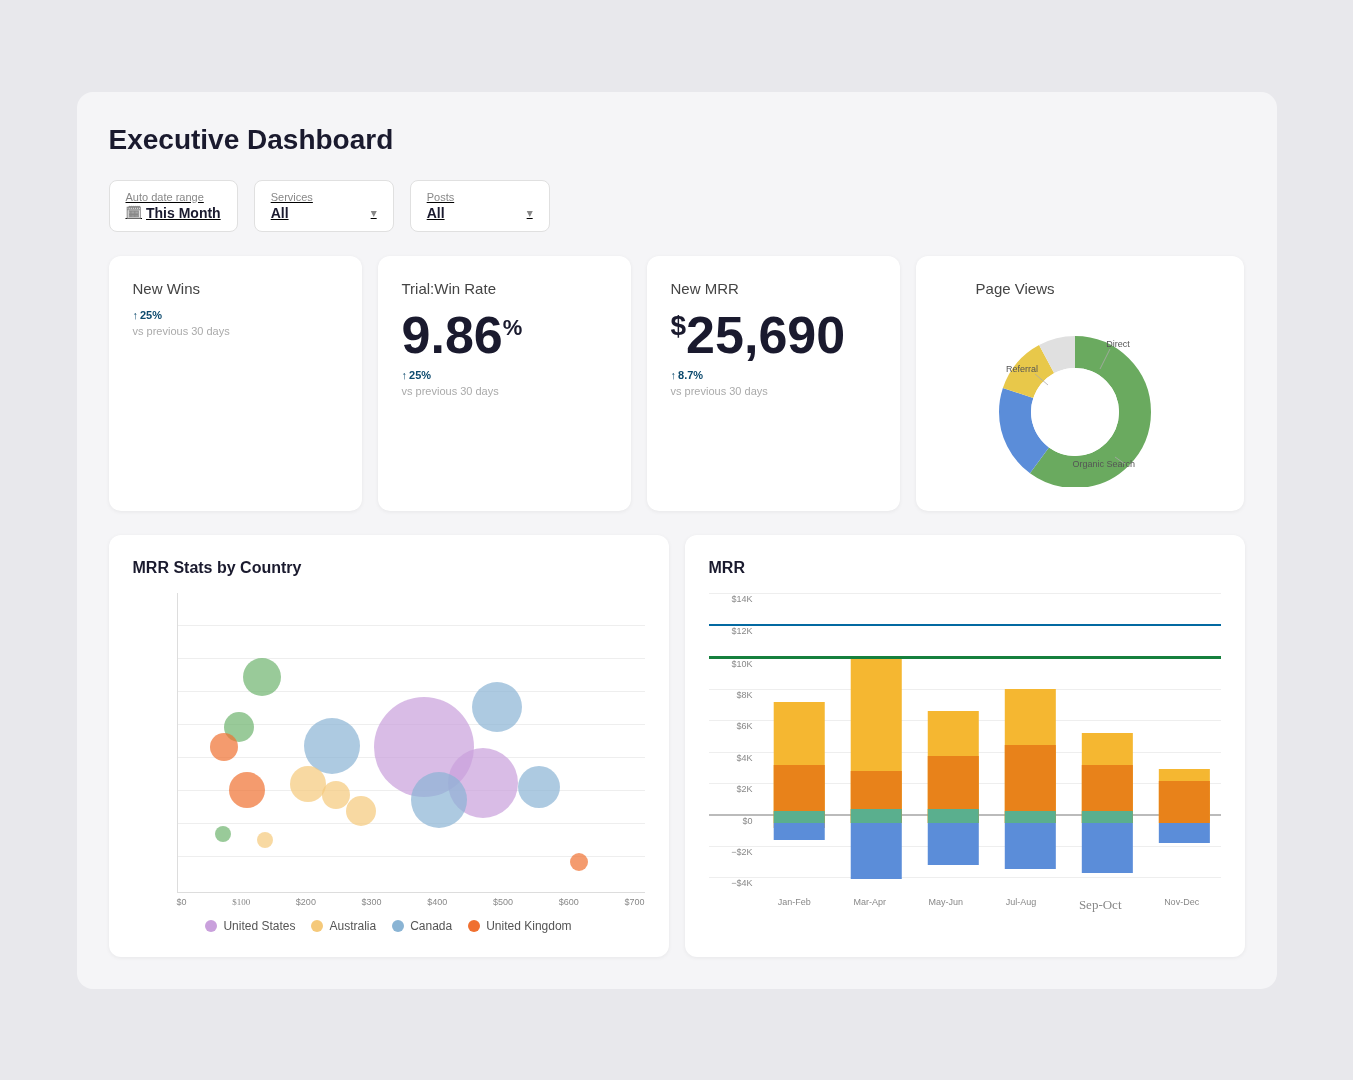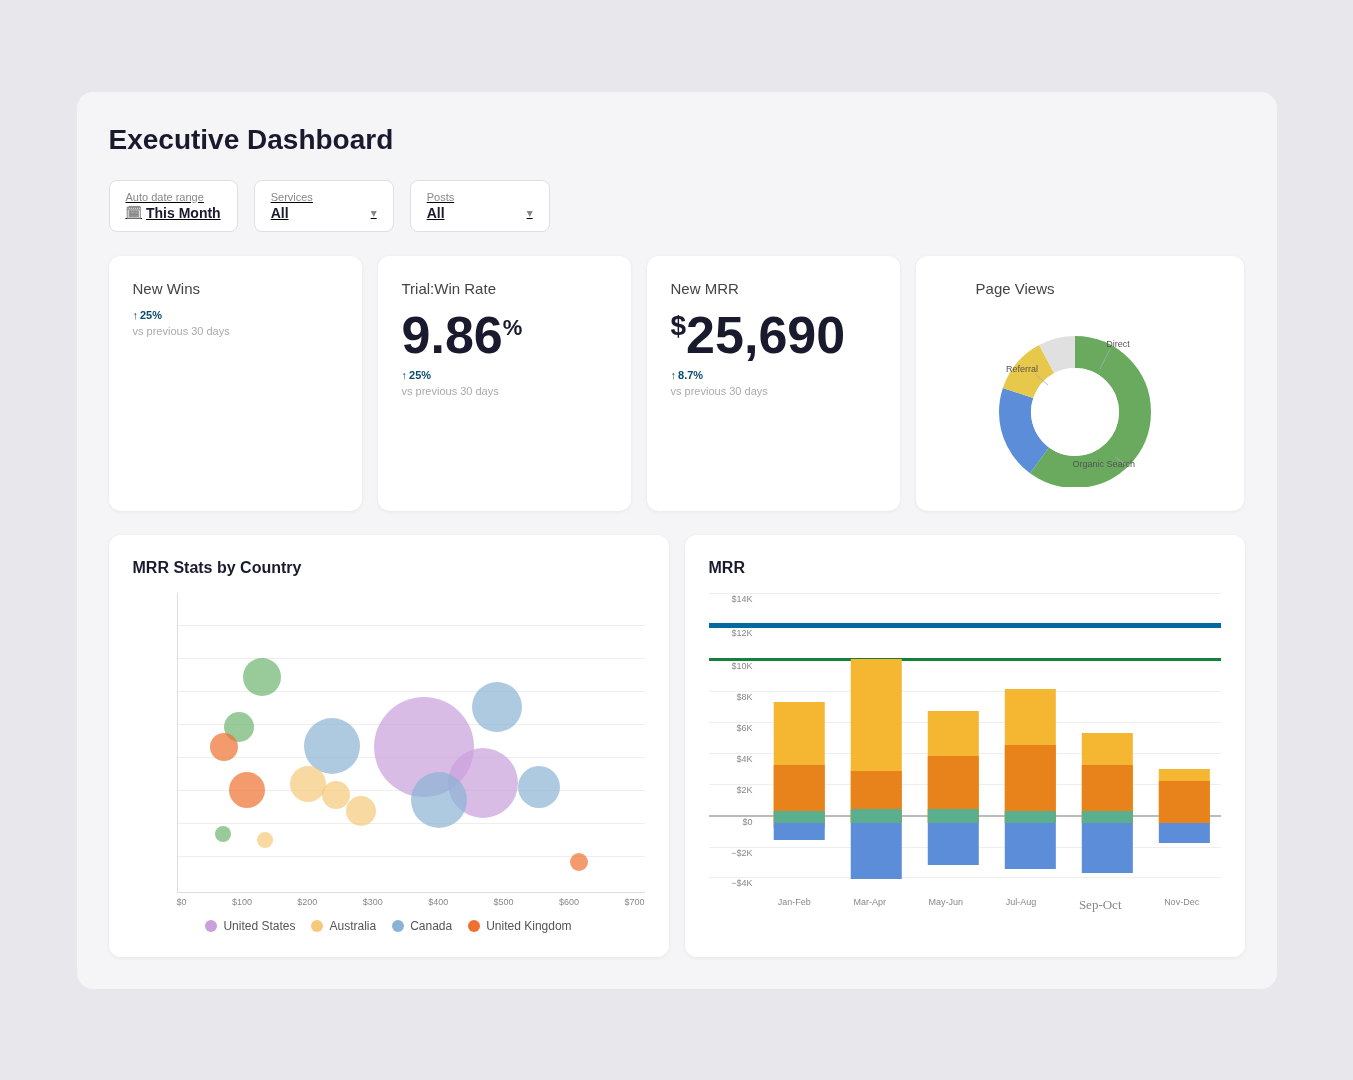--- a/index.html
+++ b/index.html
@@ -278,21 +278,21 @@
           <div class="bubble" style="width:30px;height:30px;background:#6db36d;left:10%;top:40%;"></div>
           <div class="bubble" style="width:16px;height:16px;background:#6db36d;left:8%;top:78%;"></div>
 
           <div class="bubble" style="width:28px;height:28px;background:#f07030;left:7%;top:47%;"></div>
           <div class="bubble" style="width:36px;height:36px;background:#f07030;left:11%;top:60%;"></div>
           <div class="bubble" style="width:18px;height:18px;background:#f07030;left:84%;top:87%;"></div>
         </div>
 
         <div style="display:flex;justify-content:space-between;margin-left:44px;margin-top:4px;">
           <span style="font-size:9px;color:#888;">$0</span>
-          <span style="font-size:9px;color:#888;">$100</span>
+          <span style="font-size:9px;color:#888;font-family:Liberation Serif, serif;">$100</span>
           <span style="font-size:9px;color:#888;">$200</span>
           <span style="font-size:9px;color:#888;">$300</span>
           <span style="font-size:9px;color:#888;">$400</span>
           <span style="font-size:9px;color:#888;">$500</span>
           <span style="font-size:9px;color:#888;">$600</span>
           <span style="font-size:9px;color:#888;">$700</span>
         </div>
       </div>
 
       <div class="bubble-legend">
@@ -316,21 +316,21 @@
     </div>
 
     <div class="chart-card">
       <div class="chart-title">MRR</div>
       <div style="position:relative;height:320px;">
 
         <div style="position:absolute;top:0;left:0;right:0;bottom:24px;display:flex;flex-direction:column;justify-content:space-between;">
           <div style="display:flex;align-items:center;border-top:1px solid #eee;">
             <span style="font-size:9px;color:#888;width:44px;text-align:right;margin-right:4px;">$14K</span>
           </div>
-          <div style="display:flex;align-items:center;border-top:5px solid #0369a1;">
+          <div style="display:flex;align-items:center;border-top:2px solid #0369a1;">
             <span style="font-size:9px;color:#888;width:44px;text-align:right;margin-right:4px;">$12K</span>
           </div>
           <div style="display:flex;align-items:center;border-top:3px solid #15803d;">
             <span style="font-size:9px;color:#888;width:44px;text-align:right;margin-right:4px;">$10K</span>
           </div>
           <div style="display:flex;align-items:center;border-top:1px solid #eee;">
             <span style="font-size:9px;color:#888;width:44px;text-align:right;margin-right:20px;">$8K</span>
           </div>
           <div style="display:flex;align-items:center;border-top:1px solid #eee;">
             <span style="font-size:9px;color:#888;width:44px;text-align:right;margin-right:4px;">$6K</span>

